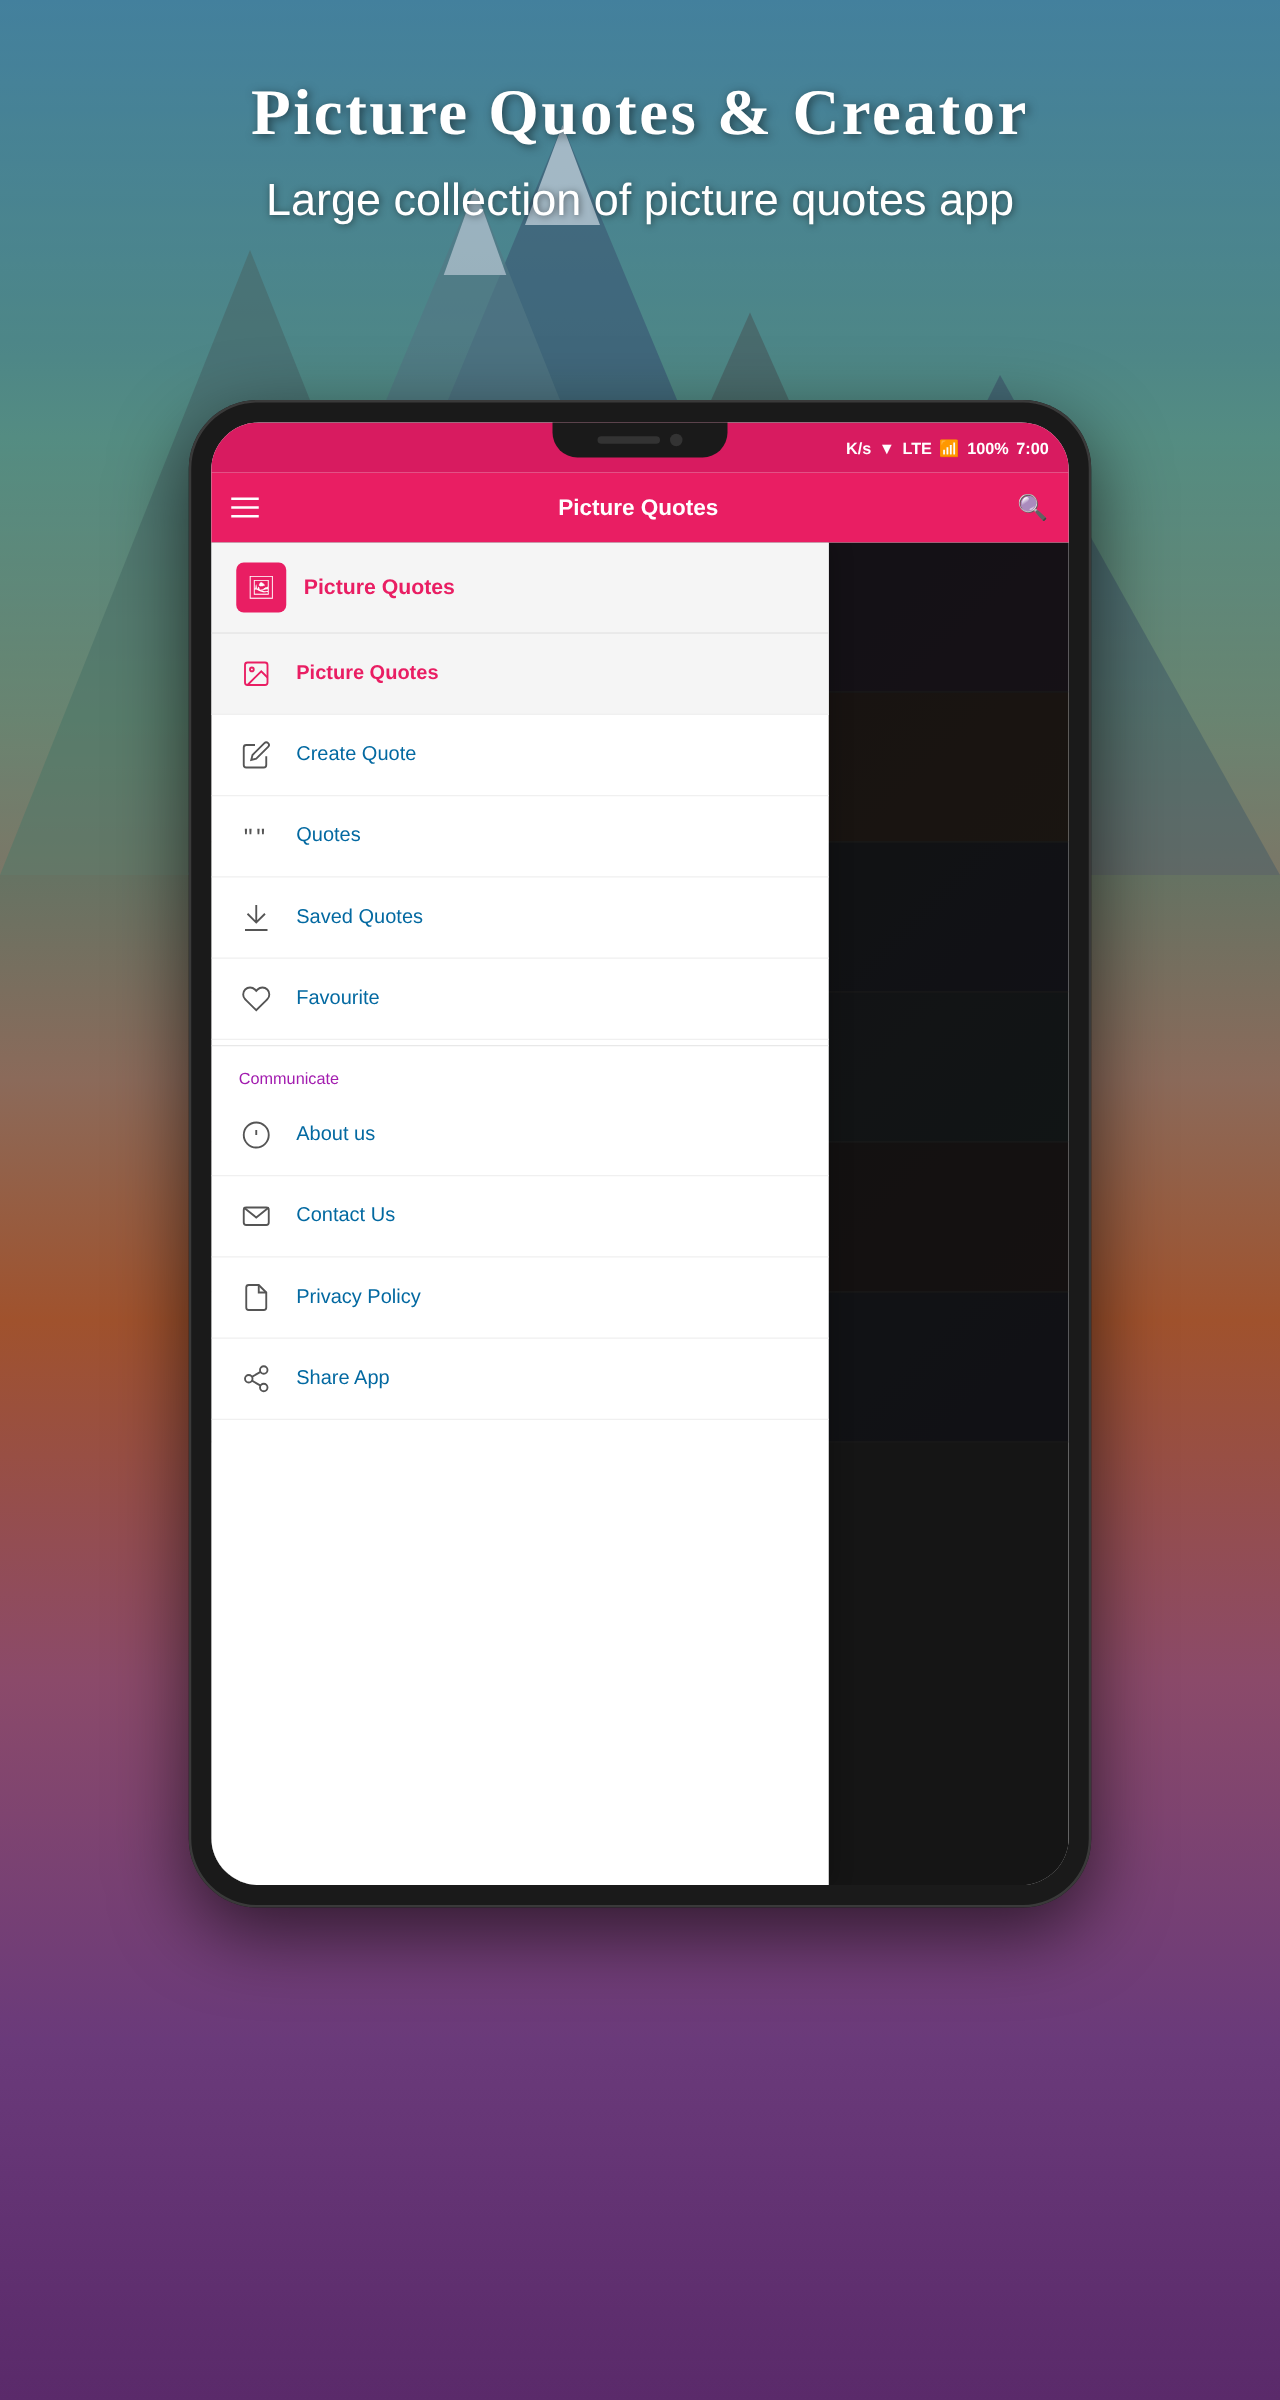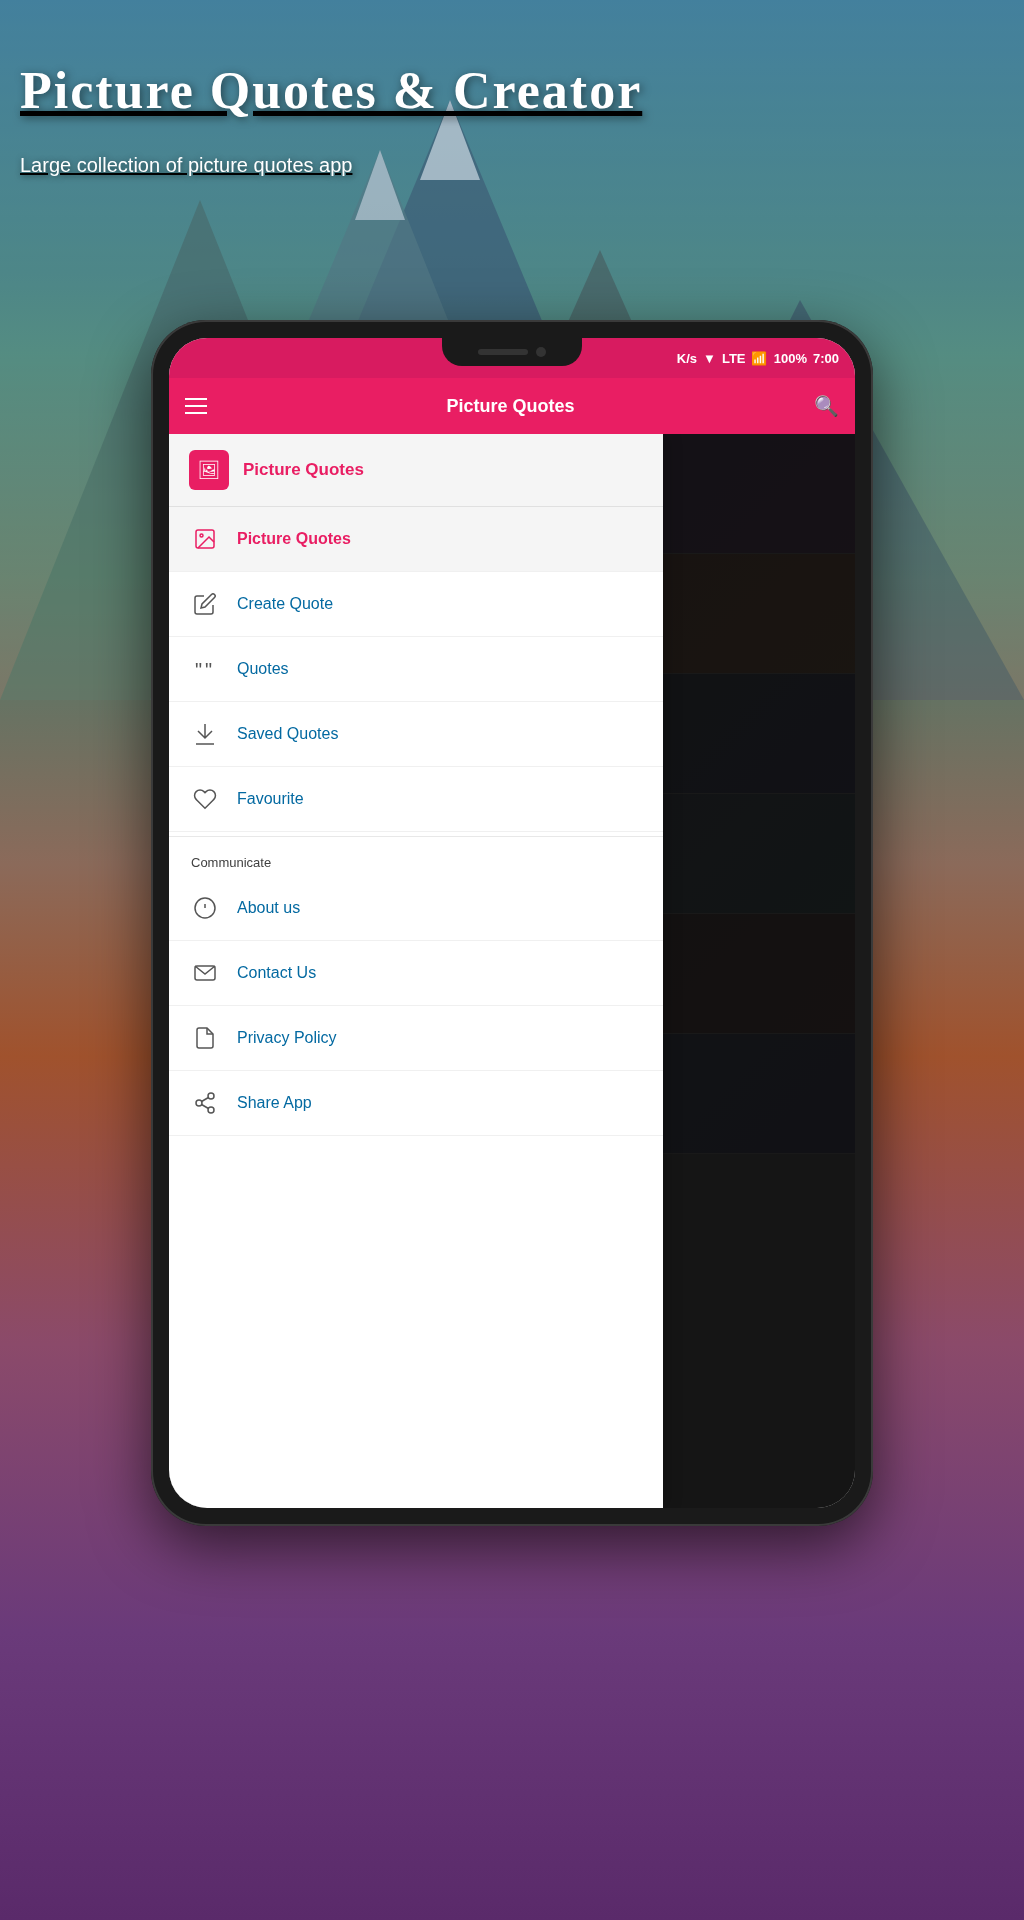--- a/index.html
+++ b/index.html
@@ -31,38 +31,38 @@
       z-index: 0;
     }
 
     
     .header-section {
       position: absolute;
       top: 40px;
       left: 0;
       right: 0;
       z-index: 10;
+      text-align: center;
       padding: 20px;
-      text-decoration: underline;
     }
 
     .app-title {
       font-size: 52px;
       font-weight: 900;
       color: white;
       text-shadow: 2px 2px 8px rgba(0,0,0,0.5);
       font-family: Georgia, serif;
       letter-spacing: 2px;
       line-height: 1.2;
     }
 
     .app-subtitle {
-      font-size: 20px;
-      color: white;
-      margin-top: 28px;
+      font-size: 36px;
+      color: white;
+      margin-top: 11px;
       text-shadow: 1px 1px 6px rgba(0,0,0,0.5);
       line-height: 1.5;
     }
 
     
     .phone-wrapper {
       position: absolute;
       top: 320px;
       left: 50%;
       transform: translateX(-50%);
@@ -244,21 +244,21 @@
     }
 
     .drawer-item-label {
       font-size: 16px;
       color: #0369a1;
     }
 
     .drawer-section-header {
       padding: 14px 22px 6px;
       font-size: 13px;
-      color: #404040;
+      color: #a21caf;
       font-weight: 500;
       text-transform: none;
     }
 
     .drawer-divider {
       height: 1px;
       background: #e8e8e8;
       margin: 4px 0;
     }
 

